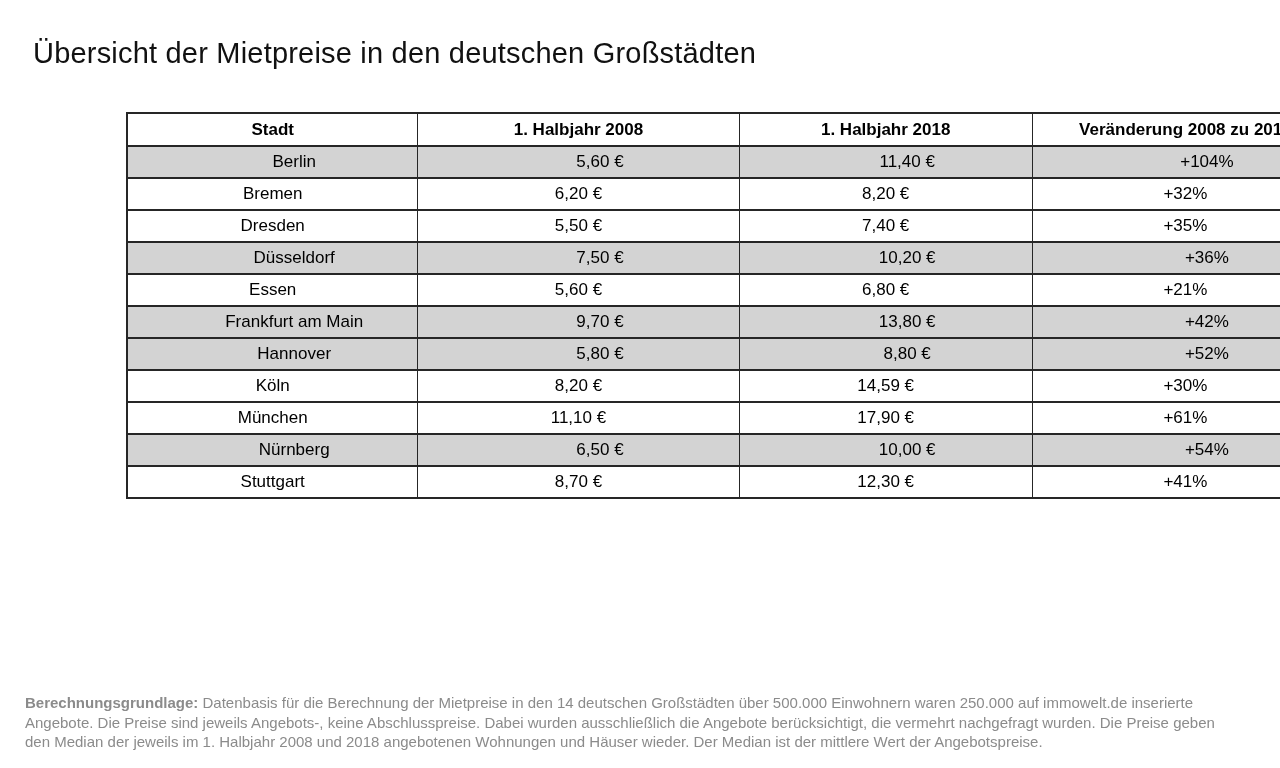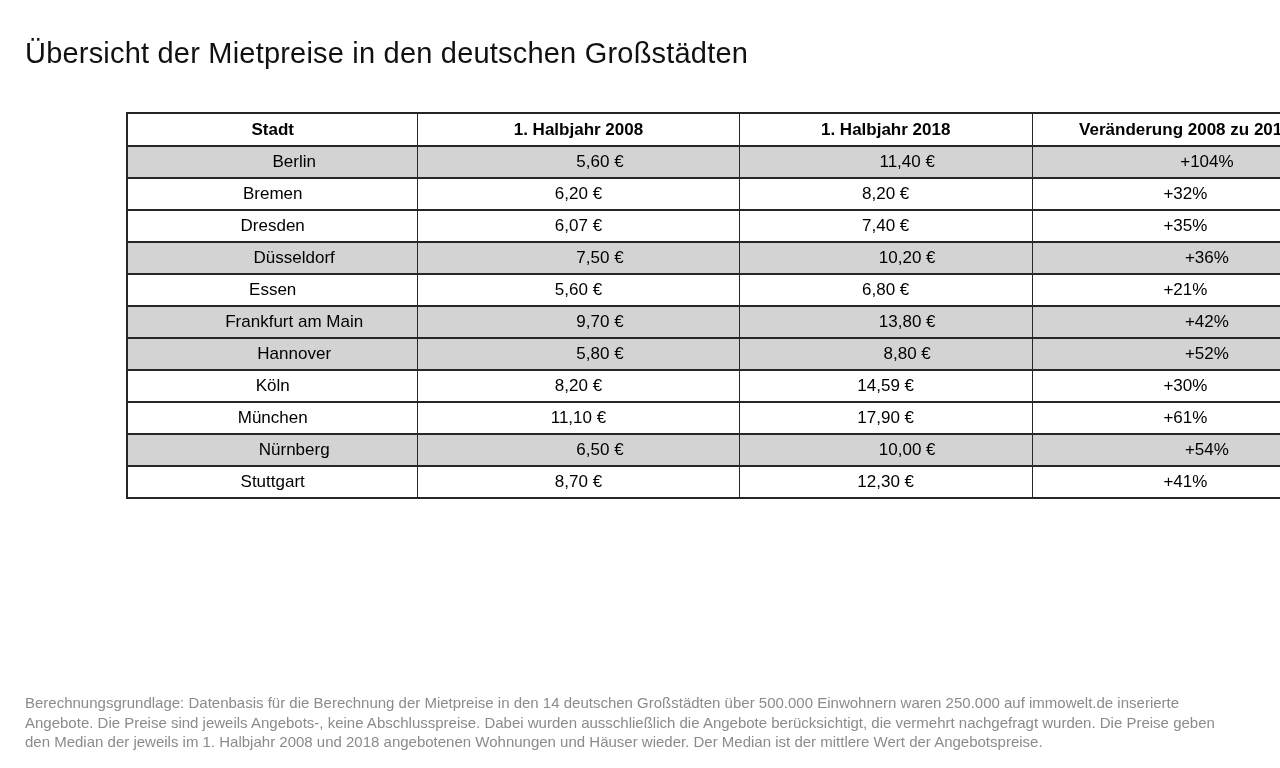--- a/index.html
+++ b/index.html
@@ -6,21 +6,21 @@
   body {
     width: 1280px;
     height: 768px;
     background: #ffffff;
     font-family: "Liberation Sans", sans-serif;
     position: relative;
     overflow: hidden;
   }
   .page-title {
     position: absolute;
-    left: 25px;
+    left: 33px;
     top: 18px;
     font-size: 29px;
     font-weight: 400;
     color: #111111;
     letter-spacing: 0.2px;
     white-space: nowrap;
   }
   table.rent-table {
     position: absolute;
     left: 126px;
@@ -52,21 +52,21 @@
   .rent-table tr.stripe td { background: #d3d3d3; padding-left: 43px; }
   .footnote {
     position: absolute;
     left: 25px;
     top: 678px;
     width: 1232px;
     font-size: 15px;
     line-height: 19.5px;
     color: #8b8b8b;
   }
-  .footnote .fn-label { font-weight: normal; margin-top: 12px; }
+  .footnote .fn-label { font-weight: bold; margin-top: 12px; }
 </style>
 </head>
 <body>
 
 <h1 class="page-title">Übersicht der Mietpreise in den deutschen Großstädten</h1>
 
 <table class="rent-table">
   <colgroup>
     <col class="c1">
       <col class="c2">
@@ -89,21 +89,21 @@
         <td>+104%</td>
       </tr>
       <tr>
         <td>Bremen</td>
         <td>6,20 €</td>
         <td>8,20 €</td>
         <td>+32%</td>
       </tr>
       <tr>
         <td>Dresden</td>
-        <td>6,07 €</td>
+        <td>5,50 €</td>
         <td>7,40 €</td>
         <td>+35%</td>
       </tr>
       <tr class="stripe">
         <td>Düsseldorf</td>
         <td>7,50 €</td>
         <td>10,20 €</td>
         <td>+36%</td>
       </tr>
       <tr>

